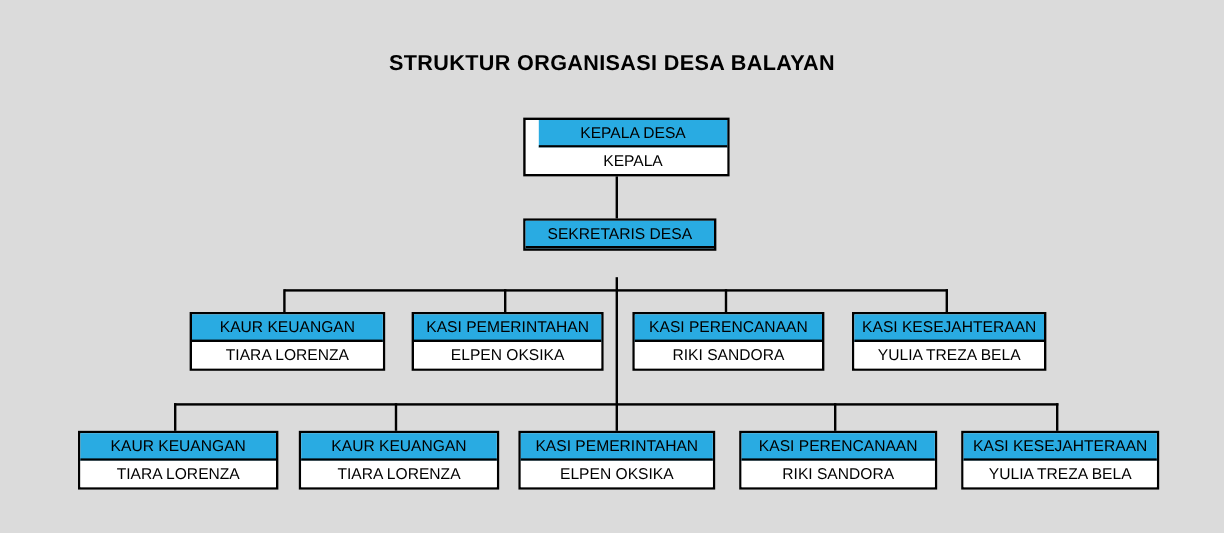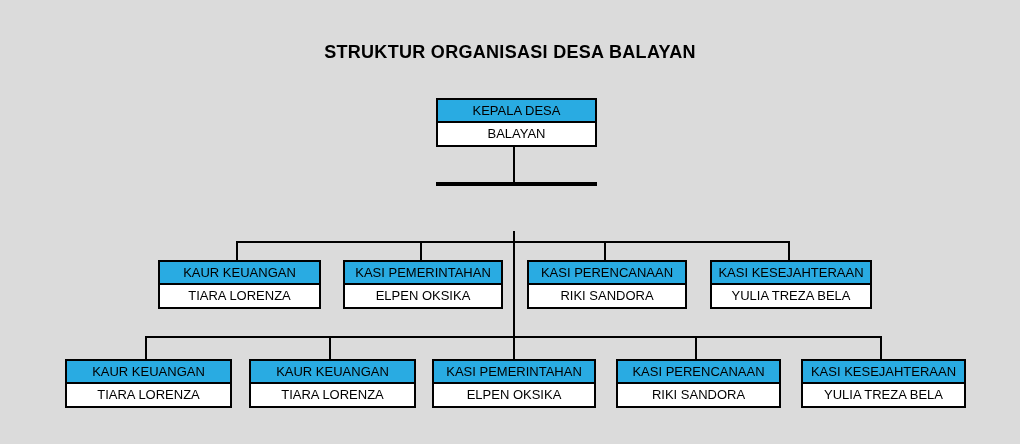--- a/index.html
+++ b/index.html
@@ -52,26 +52,27 @@
   .line.h { height: 2px; }
   .line.v { width: 2px; }
 </style>
 </head>
 <body>
 
 <div class="canvas">
 
   <div class="chart-title">STRUKTUR ORGANISASI DESA BALAYAN</div>
 
-  <div class="node" style="left:436px;top:98px;width:157px;">
+  <div class="node" style="left:436px;top:98px;width:157px;padding-left:11px;">
     <div class="node-title">KEPALA DESA</div>
-    <div class="node-name">BALAYAN</div>
+    <div class="node-name">KEPALA</div>
   </div>
 
   <div class="node" style="left:436px;top:182px;width:157px;">
+    <div class="node-title">SEKRETARIS DESA</div>
   </div>
 
   <div class="node" style="left:158px;top:260px;width:159px;">
     <div class="node-title">KAUR KEUANGAN</div>
     <div class="node-name">TIARA LORENZA</div>
   </div>
   <div class="node" style="left:343px;top:260px;width:156px;">
     <div class="node-title">KASI PEMERINTAHAN</div>
     <div class="node-name">ELPEN OKSIKA</div>
   </div>

